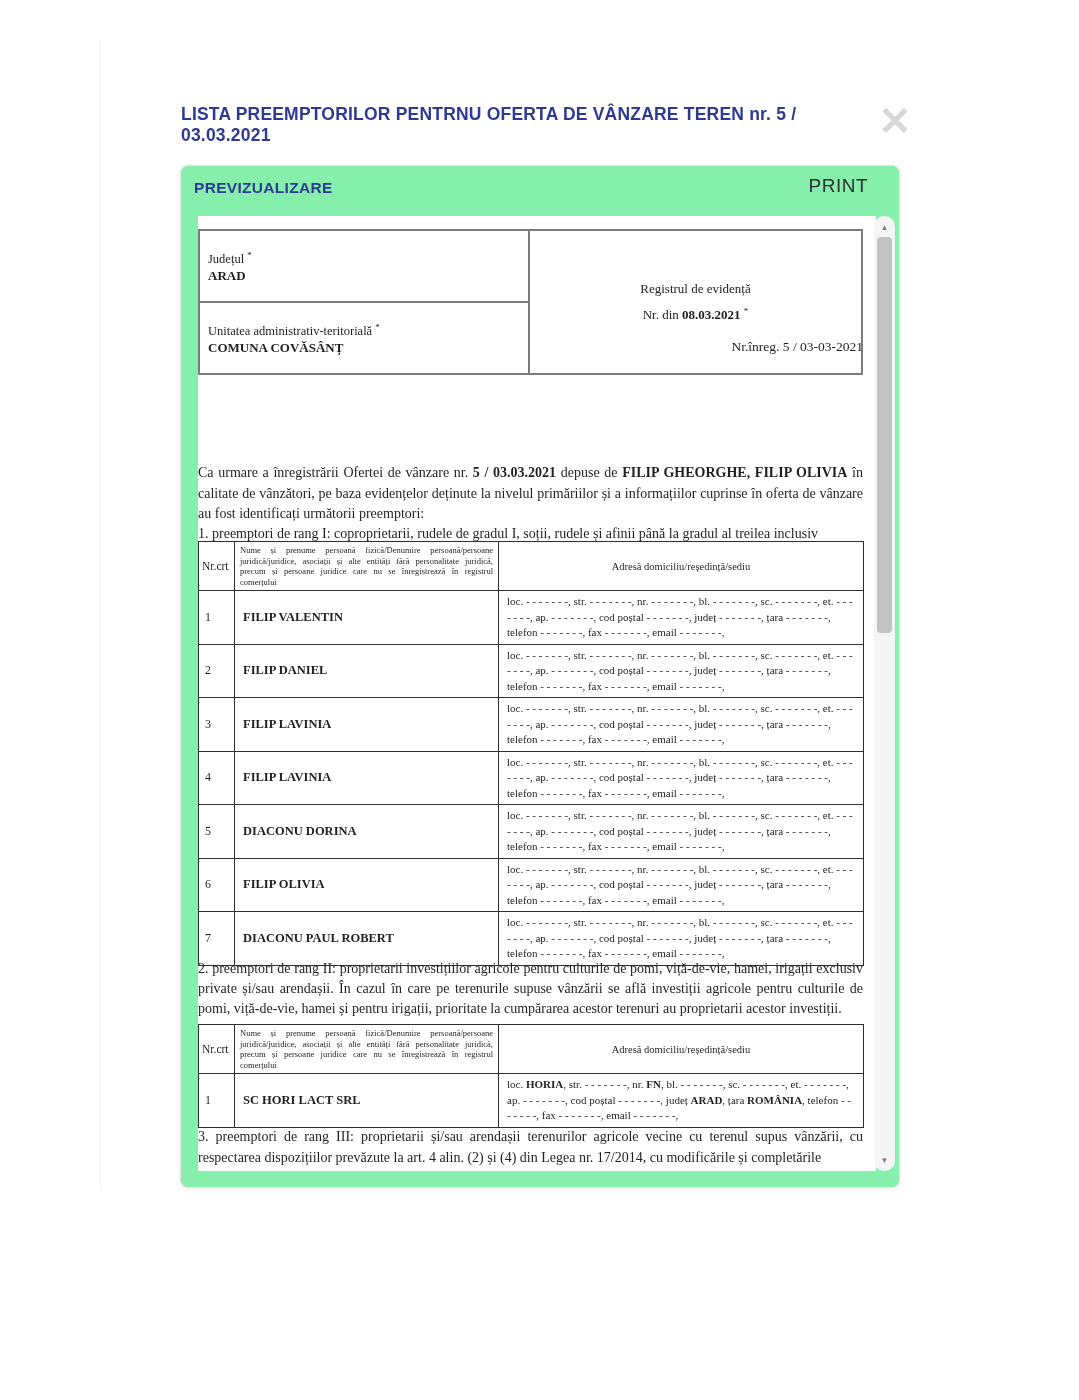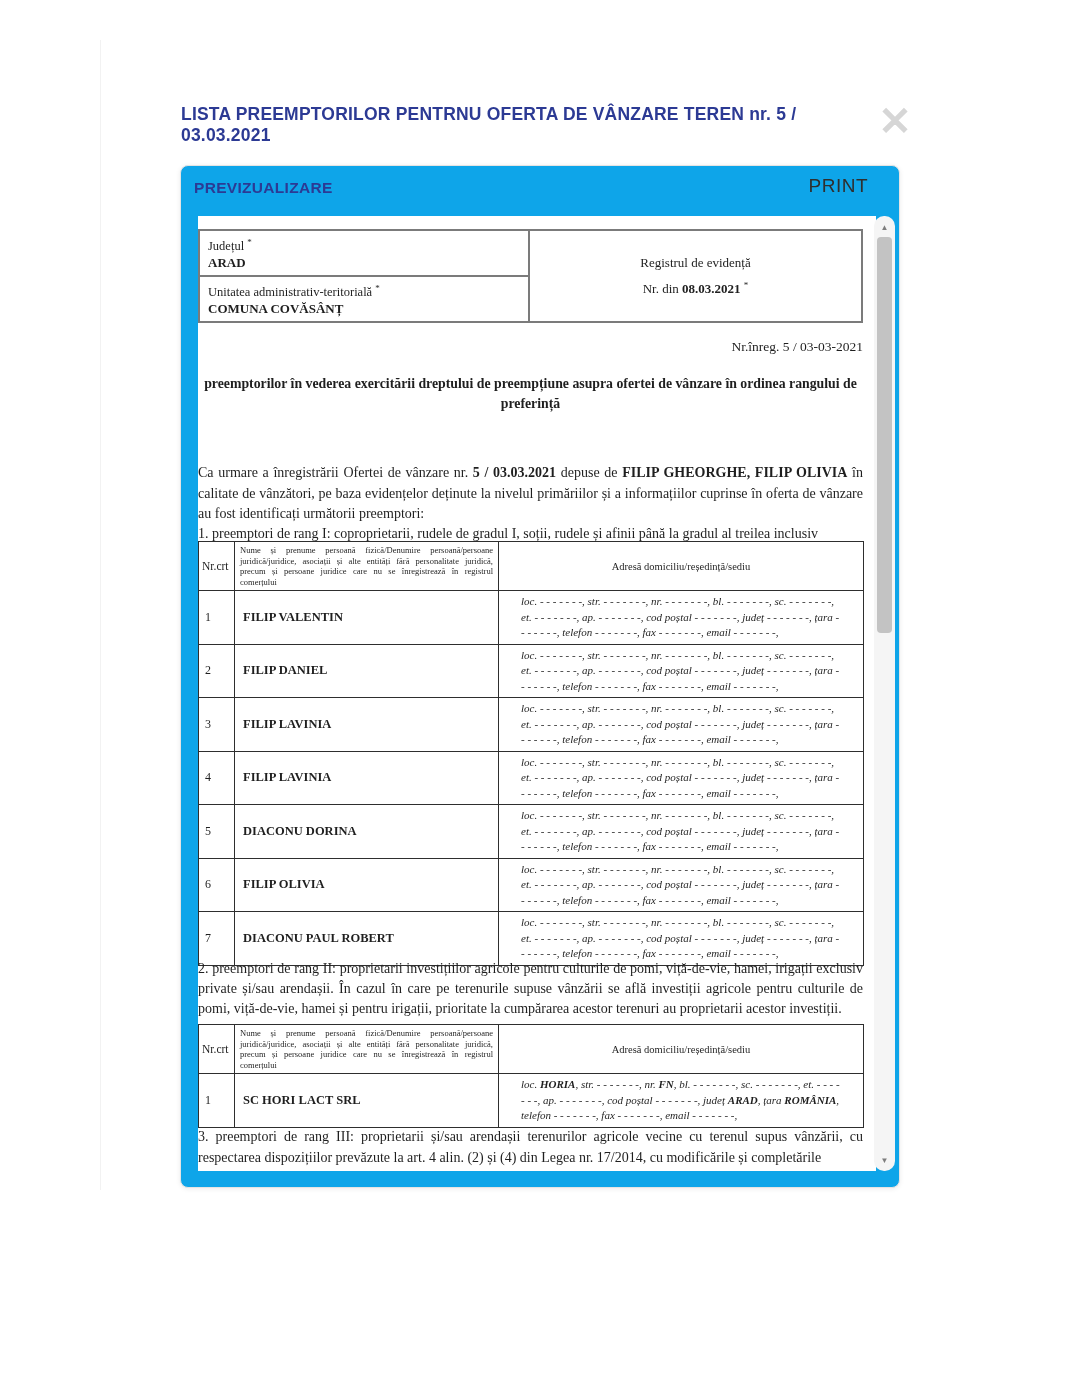--- a/index.html
+++ b/index.html
@@ -11,21 +11,21 @@
   
   .modal-title { position:absolute; left:181px; top:104px; width:700px;
                  font-size:17.5px; font-weight:bold; color:#2c3a94; letter-spacing:.2px; }
   .close-btn { position:absolute; left:872px; top:98px; width:46px; height:46px;
                display:flex; align-items:center; justify-content:center;
                color:#d6d6d6; font-size:40px; line-height:40px; cursor:pointer;
                font-weight:bold; }
 
   
   .card { position:absolute; left:180px; top:165px; width:720px; height:1023px;
-          background:#0ea5e9; border:1px solid #e4e4e4; border-radius:8px;
+          background:#86efac; border:1px solid #e4e4e4; border-radius:8px;
           box-shadow:0 1px 5px rgba(0,0,0,.08); }
   .card-heading { position:absolute; left:13px; top:13px; font-size:15.5px;
                   font-weight:bold; color:#2c3a94; letter-spacing:.3px; }
   .print-btn { position:absolute; right:31px; top:9px; font-size:19px; color:#2f2f2f;
                letter-spacing:.5px; cursor:pointer; background:none; border:none;
                font-family:"Liberation Sans", sans-serif; }
 
   
   .scrollbar { position:absolute; right:4px; top:50px; width:21px; height:955px;
                background:#f5f5f5; border-radius:10px; }
@@ -39,21 +39,21 @@
 
   
   .doc-viewport { position:absolute; left:17px; top:50px; width:678px; height:955px;
                   overflow:hidden; background:#ffffff;
                   font-family:"Liberation Serif", serif; color:#1f1f1f; }
   .doc-block { position:absolute; width:665px; }
 
   
   .hdr-table { top:13px; border-collapse:collapse; table-layout:fixed; width:665px; }
   .hdr-table td { border:2px solid #7b7b7b; vertical-align:middle; }
-  .hdr-table .cell-left { width:330px; height:45px; padding:3px 8px;margin-left:47px; }
+  .hdr-table .cell-left { width:330px; height:45px; padding:16px 8px;margin-left:47px; }
   .hdr-label { font-size:12.5px; line-height:16px; }
   .hdr-value { font-size:13px; font-weight:bold; line-height:18px; }
   .hdr-registry { text-align:center; font-size:13px; line-height:22px;margin-top:39px; }
   sup.star { font-size:9px; vertical-align:super; }
 
   .reg-line { top:123px; text-align:right; font-size:13.5px; }
   .lista-h1 { top:140px; text-align:center; font-size:14.5px; font-weight:bold; }
   .lista-h2 { top:158px; text-align:center; font-size:13.8px; font-weight:bold;
               line-height:20px; }
 
@@ -73,21 +73,21 @@
   .t1 { top:325px; } .t2 { top:808px; }
   .th-tiny { font-size:8.5px; line-height:10.5px; text-align:justify;
              padding:3px 5px; vertical-align:top; }
   .th-nrcrt { font-size:11.5px; padding:2px 3px; vertical-align:middle;margin-left:44px; }
   .th-addr { font-size:10.5px; vertical-align:middle; padding:3px 9px; text-align:center; }
   .hrow td { height:48px; }
   .drow td { height:49px; }
   .t2 .drow td { height:48px; } .t2 .hrow td { height:46px; }
   .cell-nr { font-size:12px; padding:2px 6px; }
   .cell-name { font-size:12.5px; font-weight:bold; padding:2px 8px; }
-  .cell-addr { font-size:11px; line-height:15.5px; padding:3px 22px; vertical-align:middle;font-style:italic; }
+  .cell-addr { font-size:11px; line-height:15.5px; padding:3px 8px; vertical-align:middle; }
   .b { font-weight:bold; }
 </style>
 </head>
 <body>
 
 <div class="page-edge-line"></div>
 
 <div class="modal-title"><span>LISTA PREEMPTORILOR PENTRNU OFERTA DE VÂNZARE TEREN</span><span> nr. 5 / 03.03.2021</span></div>
 
 <div class="close-btn">✕</div>
@@ -118,21 +118,20 @@
           <div class="hdr-label"><span>Unitatea administrativ-teritorială</span> <sup class="star">*</sup></div>
           <div class="hdr-value">COMUNA COVĂSÂNȚ</div>
         </td>
       </tr>
     </tbody>
       </table>
 
     <div class="doc-block reg-line">Nr.înreg. 5 / 03-03-2021</div>
 
 
-    <div class="doc-block lista-h2">preemptorilor în vederea exercitării dreptului de preempțiune asupra ofertei de vânzare în ordinea rangului de preferință</div>
 
     <div class="doc-block para intro-para"><span>Ca urmare a înregistrării Ofertei de vânzare nr. </span><span class="b">5 / 03.03.2021</span><span> depuse de </span><span class="b">FILIP GHEORGHE, FILIP OLIVIA</span><span> în calitate de vânzători, pe baza evidențelor deținute la nivelul primăriilor și a informațiilor cuprinse în oferta de vânzare au fost identificați următorii preemptori:</span></div>
 
     <div class="doc-block para rank1-line">1. preemptori de rang I: coproprietarii, rudele de gradul I, soții, rudele și afinii până la gradul al treilea inclusiv</div>
 
     <table class="doc-block list-table t1">
       <tbody>
           <tr class="hrow">
         <td class="col-nr th-nrcrt">Nr.crt</td>
         <td class="col-name th-tiny">Nume și prenume persoană fizică/Denumire persoană/persoane juridică/juridice, asociații și alte entități fără personalitate juridică, precum și persoane juridice care nu se înregistrează în registrul comerțului</td>

